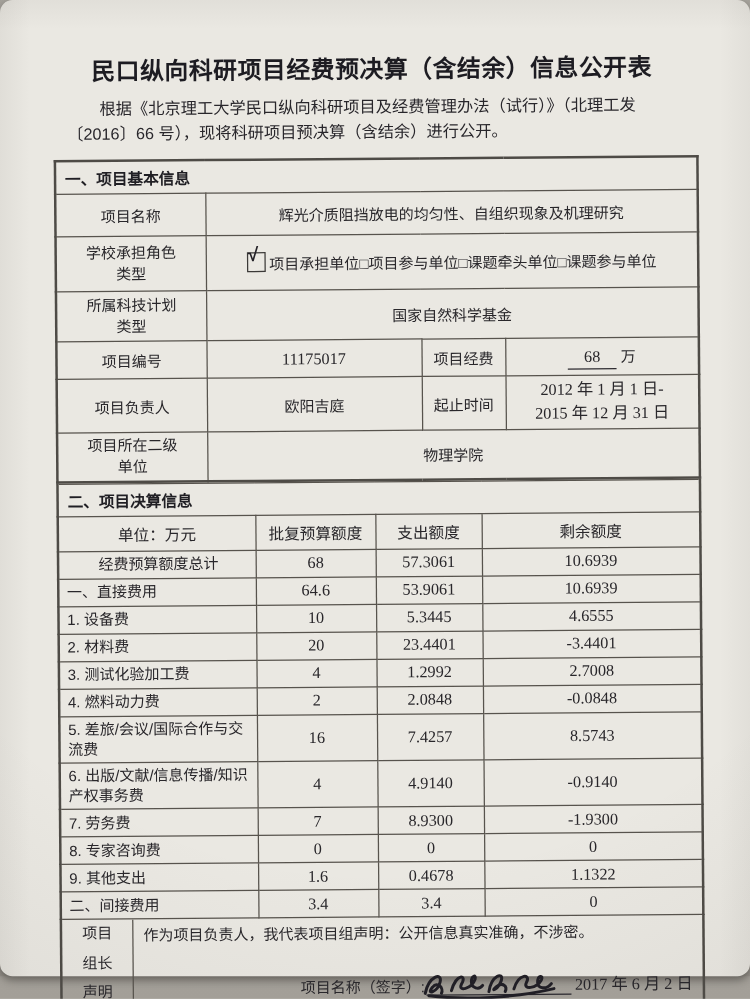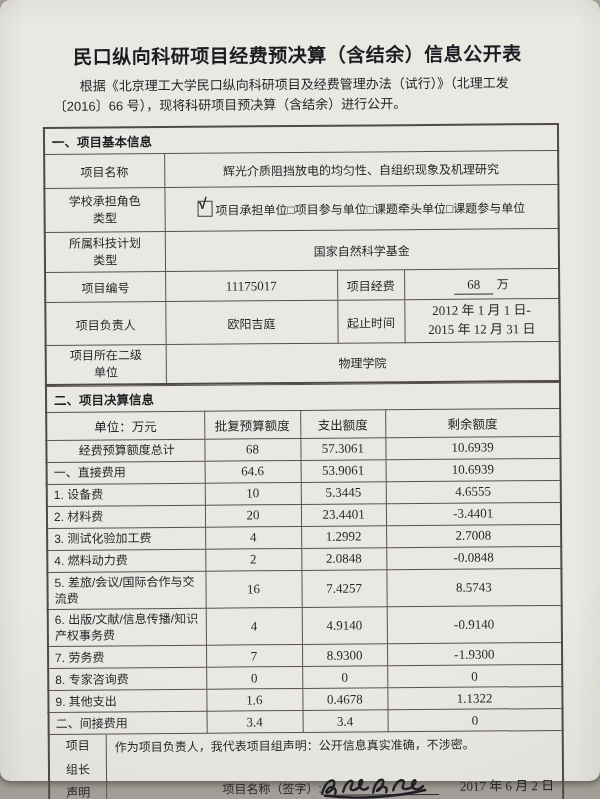--- a/index.html
+++ b/index.html
@@ -66,21 +66,21 @@
   .decl-flex{display:flex;min-height:52px;align-items:stretch;}
   .decl-label{width:56px;border-right:1px solid #57534d;display:flex;align-items:center;
     justify-content:center;white-space:pre-line;line-height:1.95;font-size:12px;text-align:center;}
   .decl-body{flex:1;padding:5px 6px 7px 8px;display:flex;flex-direction:column;justify-content:space-between;}
   .decl-text{text-align:left;font-size:12px;line-height:1.4;}
   .sign-row{display:flex;justify-content:flex-end;align-items:flex-end;gap:1px;
     font-size:12px;padding-right:2px;margin-top:10px;}
   .sig-wrap{display:inline-block;width:116px;height:20px;border-bottom:1.5px solid #2a282e;
     position:relative;}
   .sig-wrap svg{position:absolute;left:-8px;bottom:-8px;}
-  .date{font-family:"Liberation Serif",serif;font-size:13px;margin-left:20px;white-space:nowrap;}
+  .date{font-family:"Liberation Serif",serif;font-size:13px;margin-left:2px;white-space:nowrap;}
 </style>
 </head>
 <body>
 
 <div class="photo">
   <div class="paper">
     <div class="tilt">
 
       <h1 class="title">民口纵向科研项目经费预决算（含结余）信息公开表</h1>
       <p class="intro">根据《北京理工大学民口纵向科研项目及经费管理办法（试行）》（北理工发

